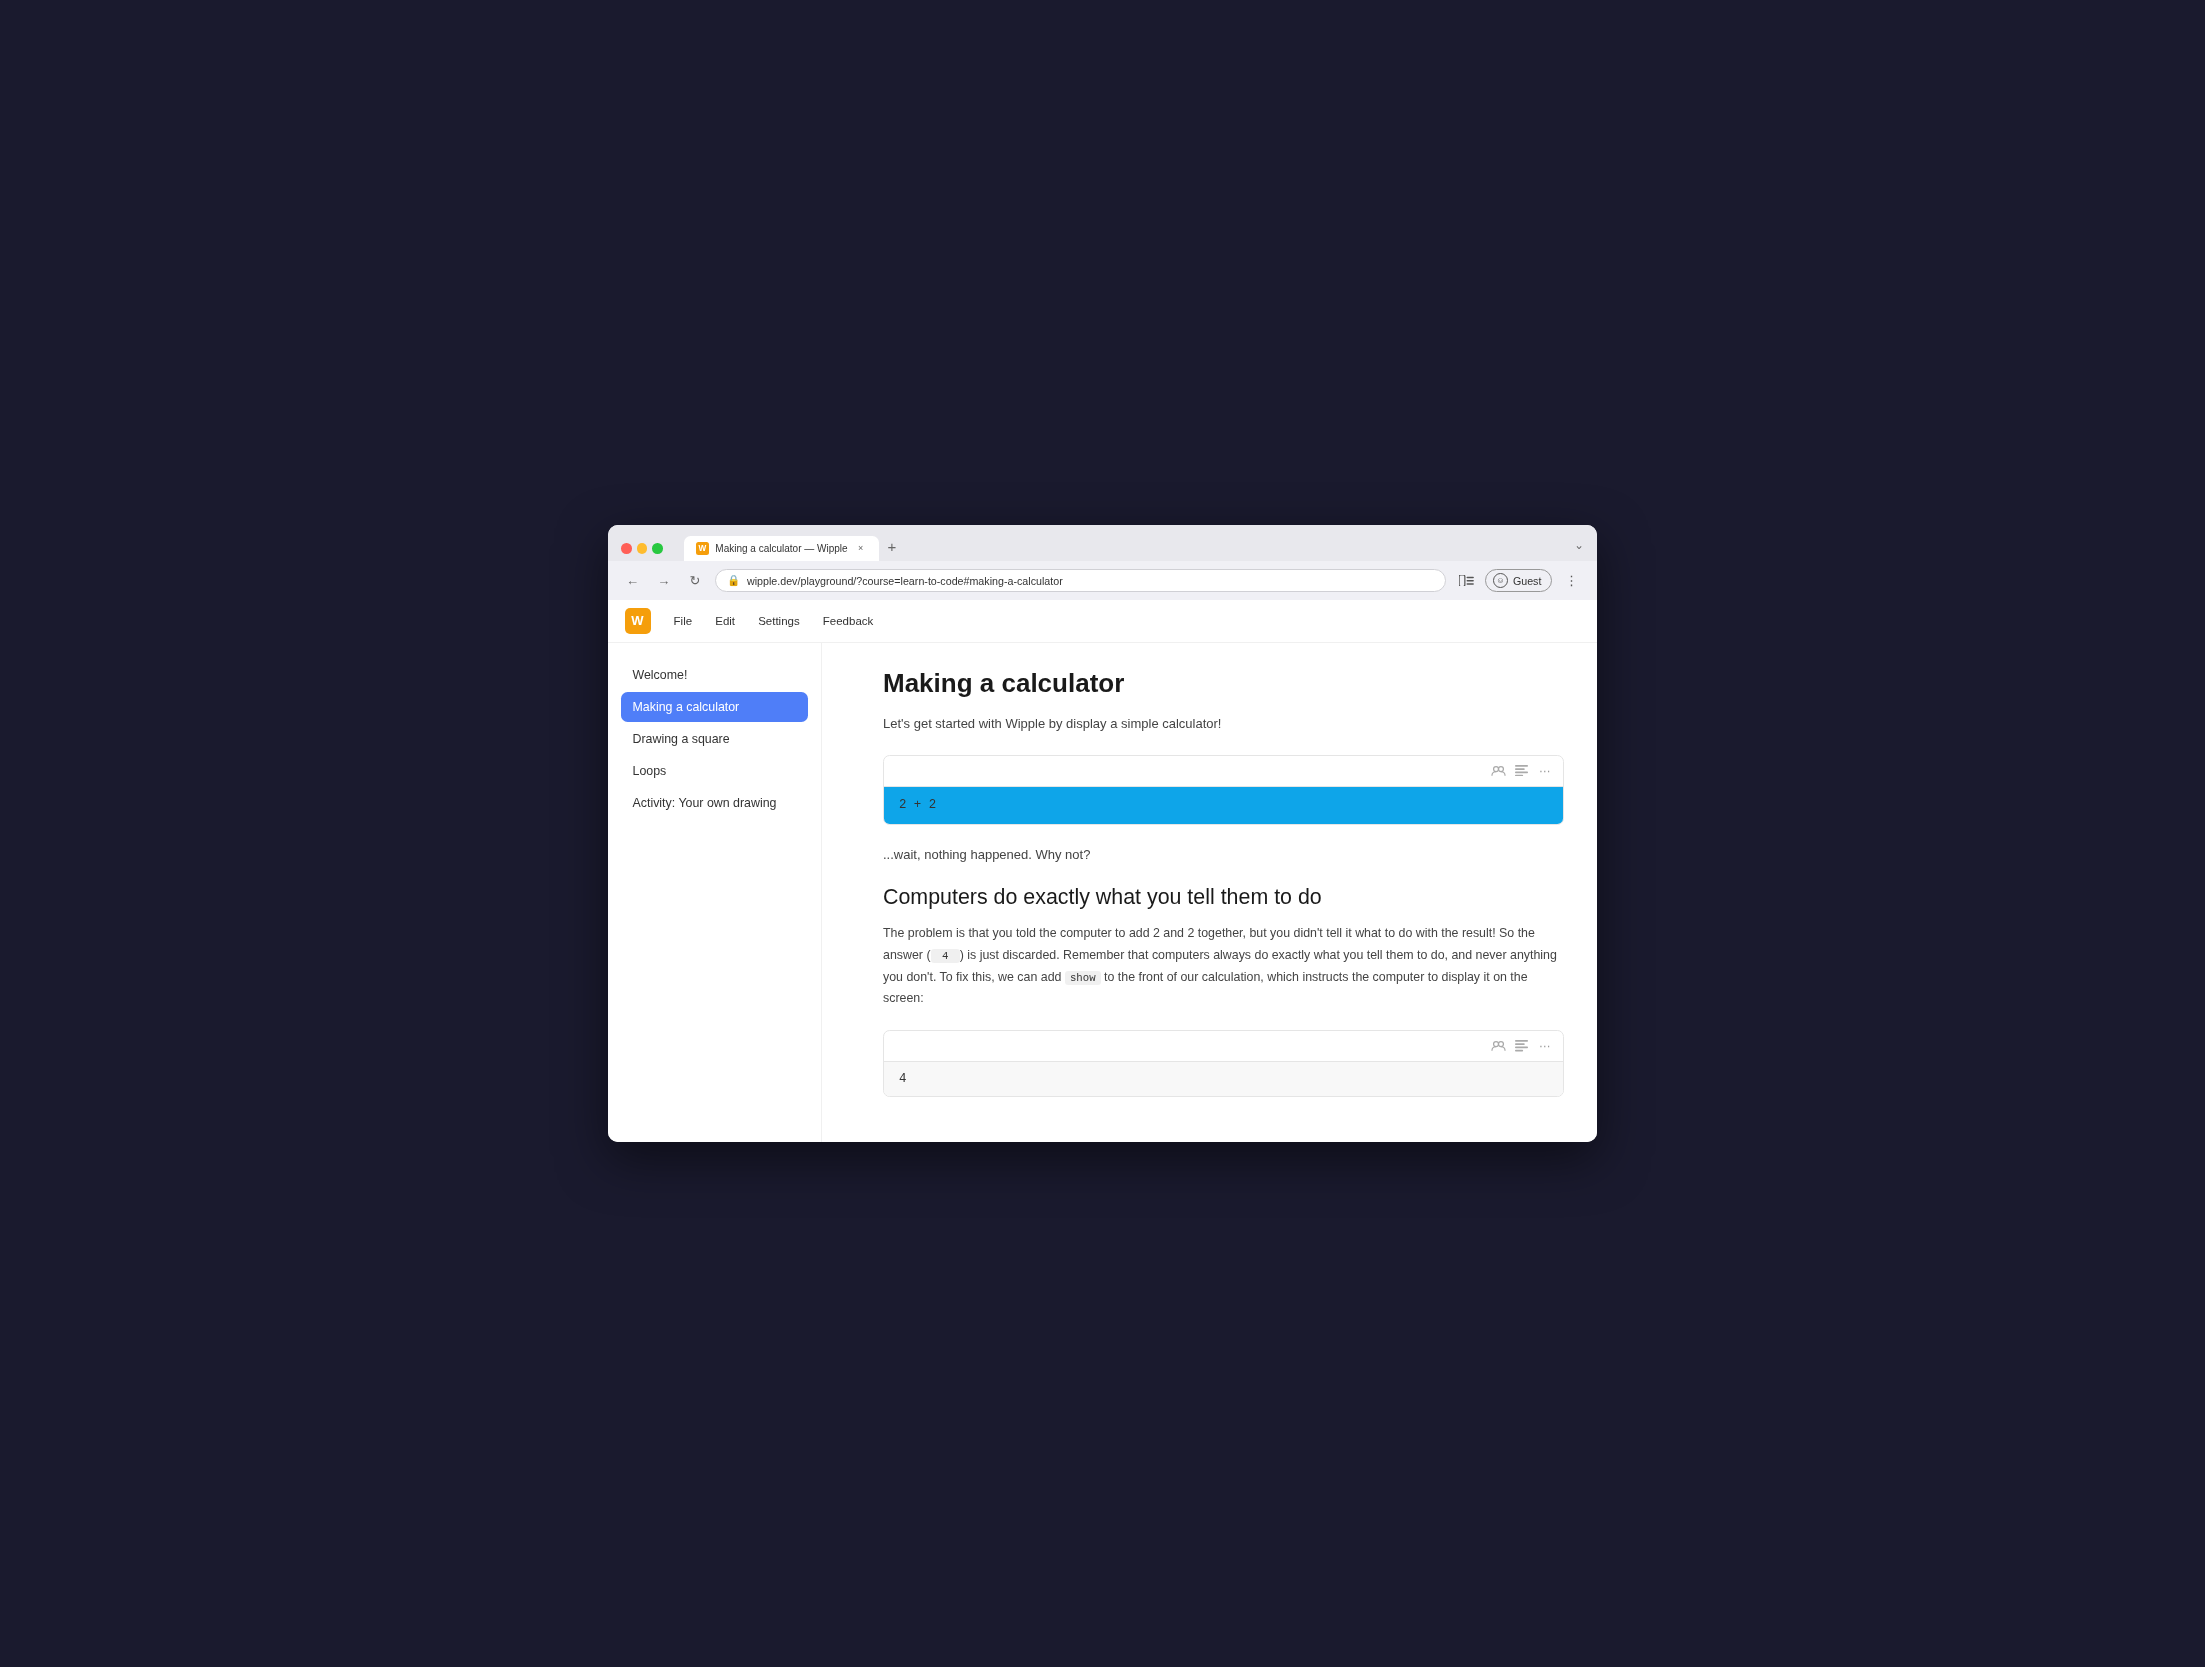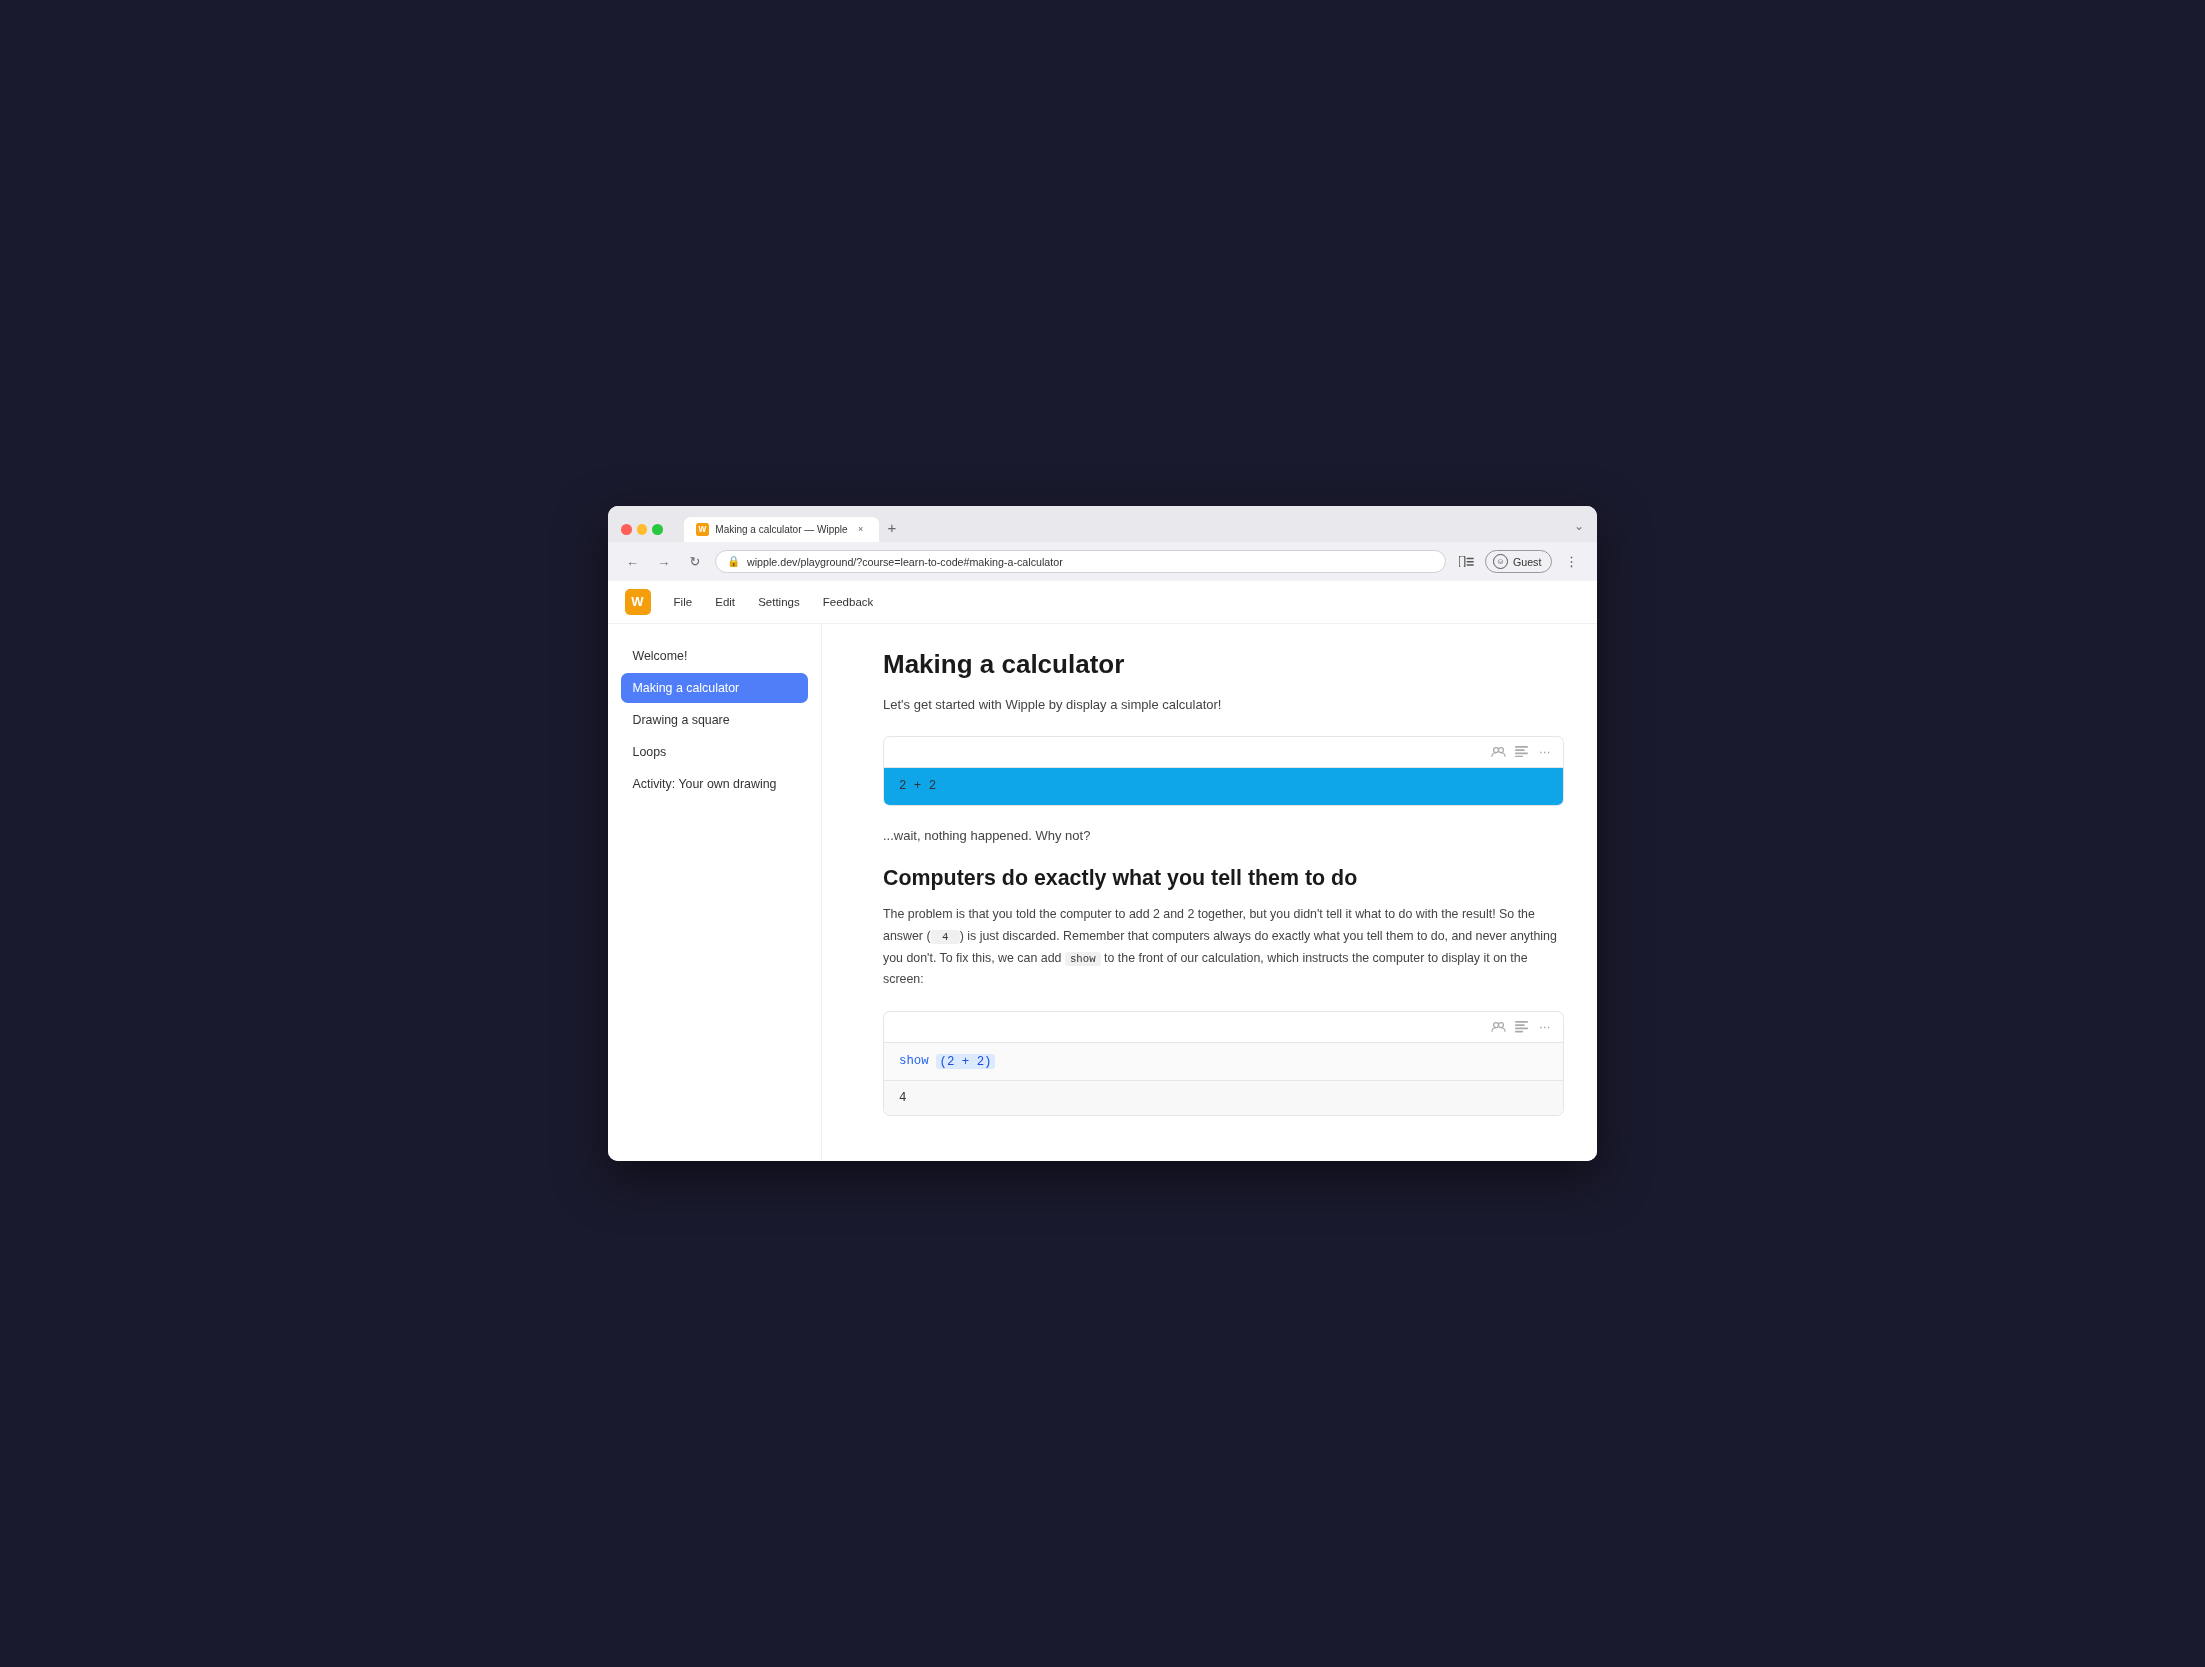--- a/index.html
+++ b/index.html
@@ -350,21 +350,21 @@
     .text-blue { color: #2563EB; }
     .code-highlight {
       background: #dbeafe;
       padding: 0.8px 3.3px;
       border-radius: 3.3px;
       color: #1d4ed8;
     }
 
     .section-heading {
       font-size: 21.4px;
-      font-weight: 700;
+      font-weight: 400;
       color: #1a1a1a;
       margin-bottom: 13px;
       margin-top: 6.6px;
     }
 
     .body-text {
       font-size: 12.4px;
       color: #444;
       line-height: 1.75;
       margin-bottom: 20px;
@@ -516,25 +516,20 @@
             <div class="code-toolbar-icon">
               <svg width="13" height="11.5" viewBox="0 0 16 14" fill="none">
                 <rect y="0" width="16" height="2" rx="1" fill="#aaa"></rect>
                 <rect y="4" width="12" height="2" rx="1" fill="#aaa"></rect>
                 <rect y="8" width="16" height="2" rx="1" fill="#aaa"></rect>
                 <rect y="12" width="10" height="2" rx="1" fill="#aaa"></rect>
               </svg>
             </div>
             <div class="code-toolbar-icon">⋯</div>
           </div>
-          <div class="code-body with-output">
-            <span class="text-blue">show</span>
-            <span> </span>
-            <span class="code-highlight">(2 + 2)</span>
-          </div>
           <div class="code-output">
             <span>4</span>
           </div>
         </div>
 
       </div>
     </div>
   </div>
 </div>
 

